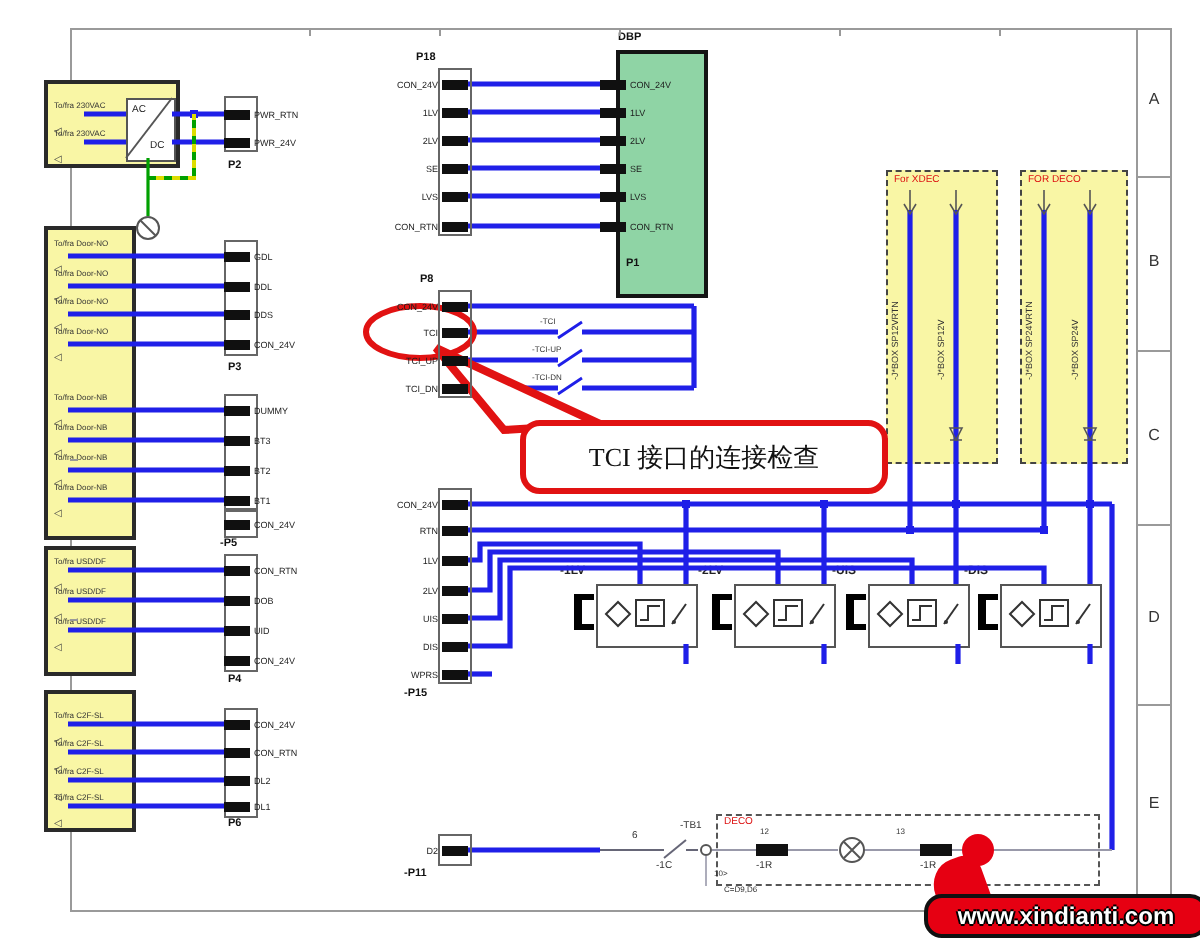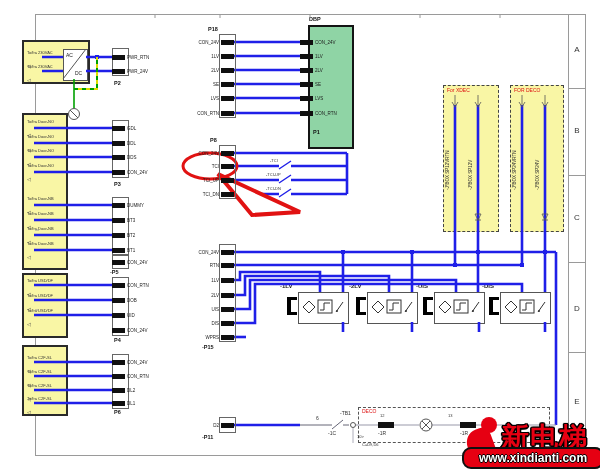--- a/index.html
+++ b/index.html
@@ -403,30 +403,32 @@
     </div>
   <div class="pin pdbp" style="top:109px;">
       <i class="stub"></i>
       <span>CON_RTN</span>
     </div>
 
   <div class="tlab" style="left:270px;top:158px;">-TCI</div>
   <div class="tlab" style="left:266px;top:172px;">-TCI-UP</div>
   <div class="tlab" style="left:266px;top:186px;">-TCI-DN</div>
 
+  <div class="callout">
+      <span>TCI 接口的连接检查</span>
+    </div>
 
   <div class="tlab" style="left:316px;top:415px;font-size:5px;">6</div>
   <div class="tlab" style="left:328px;top:430px;font-size:5px;">-1C</div>
   <div class="tlab" style="left:340px;top:410px;font-size:5px;">-TB1</div>
   <div class="tlab" style="left:380px;top:413px;">12</div>
   <div class="tlab" style="left:378px;top:430px;font-size:5px;">-1R</div>
   <div class="tlab" style="left:448px;top:413px;">13</div>
   <div class="tlab" style="left:460px;top:430px;font-size:5px;">-1R</div>
   <div class="tlab" style="left:357px;top:434px;">10&gt;</div>
   <div class="tlab" style="left:362px;top:442px;">C=D9,D6</div>
 
   <div class="wm-logo"></div>
-  <div class="wm-brand">新电梯</div>
   <div class="wm-banner">
       <span>www.xindianti.com</span>
     </div>
 
 </div>
 
 </body></html>

